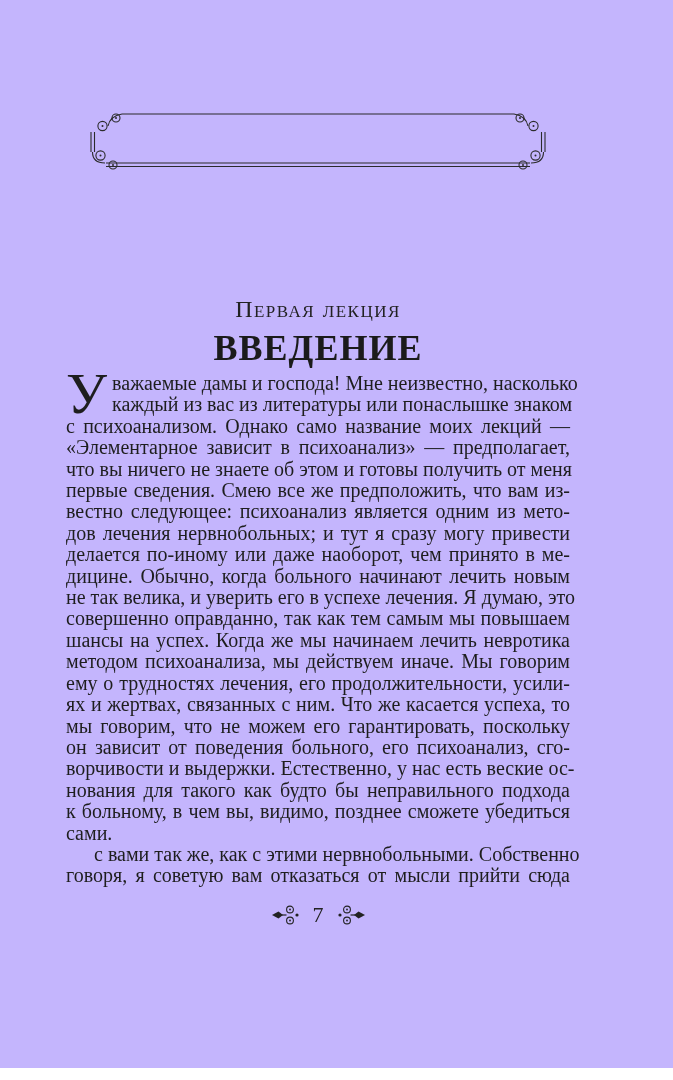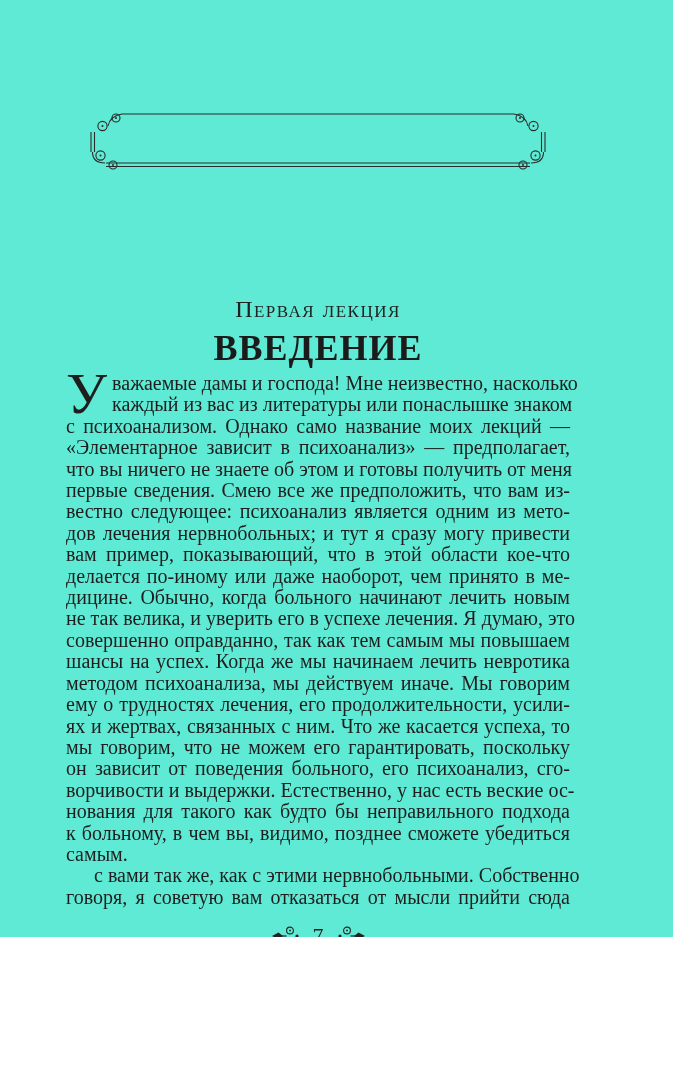--- a/index.html
+++ b/index.html
@@ -3,22 +3,22 @@
 <meta charset="utf-8">
 <style>
   html, body {
     margin: 0;
     padding: 0;
     background: #ffffff;
   }
   .page {
     position: relative;
     width: 673px;
-    height: 937px;
-    background: #5eead4;
+    height: 1068px;
+    background: #c4b5fd;
     color: #1e1e1e;
     font-family: "Liberation Serif", "DejaVu Serif", serif;
     overflow: hidden;
   }
   .content {
     position: absolute;
     left: 66px;
     top: 0;
     width: 504px;
   }
@@ -139,35 +139,34 @@
         <div class="paragraph">
           <span class="dropcap">У</span>
           <div class="line">важаемые дамы и господа! Мне неизвестно, насколько</div>
           <div class="line">каждый из вас из литературы или понаслышке знаком</div>
           <div class="line">с психоанализом. Однако само название моих лекций —</div>
           <div class="line">«Элементарное зависит в психоанализ» — предполагает,</div>
           <div class="line">что вы ничего не знаете об этом и готовы получить от меня</div>
           <div class="line">первые сведения. Смею все же предположить, что вам из-</div>
           <div class="line">вестно следующее: психоанализ является одним из мето-</div>
           <div class="line">дов лечения нервнобольных; и тут я сразу могу привести</div>
-          <div class="line">вам пример, показывающий, что в этой области кое-что</div>
           <div class="line">делается по-иному или даже наоборот, чем принято в ме-</div>
           <div class="line">дицине. Обычно, когда больного начинают лечить новым</div>
           <div class="line">не так велика, и уверить его в успехе лечения. Я думаю, это</div>
           <div class="line">совершенно оправданно, так как тем самым мы повышаем</div>
           <div class="line">шансы на успех. Когда же мы начинаем лечить невротика</div>
           <div class="line">методом психоанализа, мы действуем иначе. Мы говорим</div>
           <div class="line">ему о трудностях лечения, его продолжительности, усили-</div>
           <div class="line">ях и жертвах, связанных с ним. Что же касается успеха, то</div>
           <div class="line">мы говорим, что не можем его гарантировать, поскольку</div>
           <div class="line">он зависит от поведения больного, его психоанализ, сго-</div>
           <div class="line">ворчивости и выдержки. Естественно, у нас есть веские ос-</div>
           <div class="line">нования для такого как будто бы неправильного подхода</div>
           <div class="line">к больному, в чем вы, видимо, позднее сможете убедиться</div>
-          <div class="line unjust">самым.</div>
+          <div class="line unjust">сами.</div>
         </div>
         <div class="paragraph indent">
           <div class="line">с вами так же, как с этими нервнобольными. Собственно</div>
           <div class="line">говоря, я советую вам отказаться от мысли прийти сюда</div>
         </div>
       </div>
 
     <div class="footer">
       <span class="fleuron left">
         <svg width="30" height="22" viewBox="0 0 30 22">

